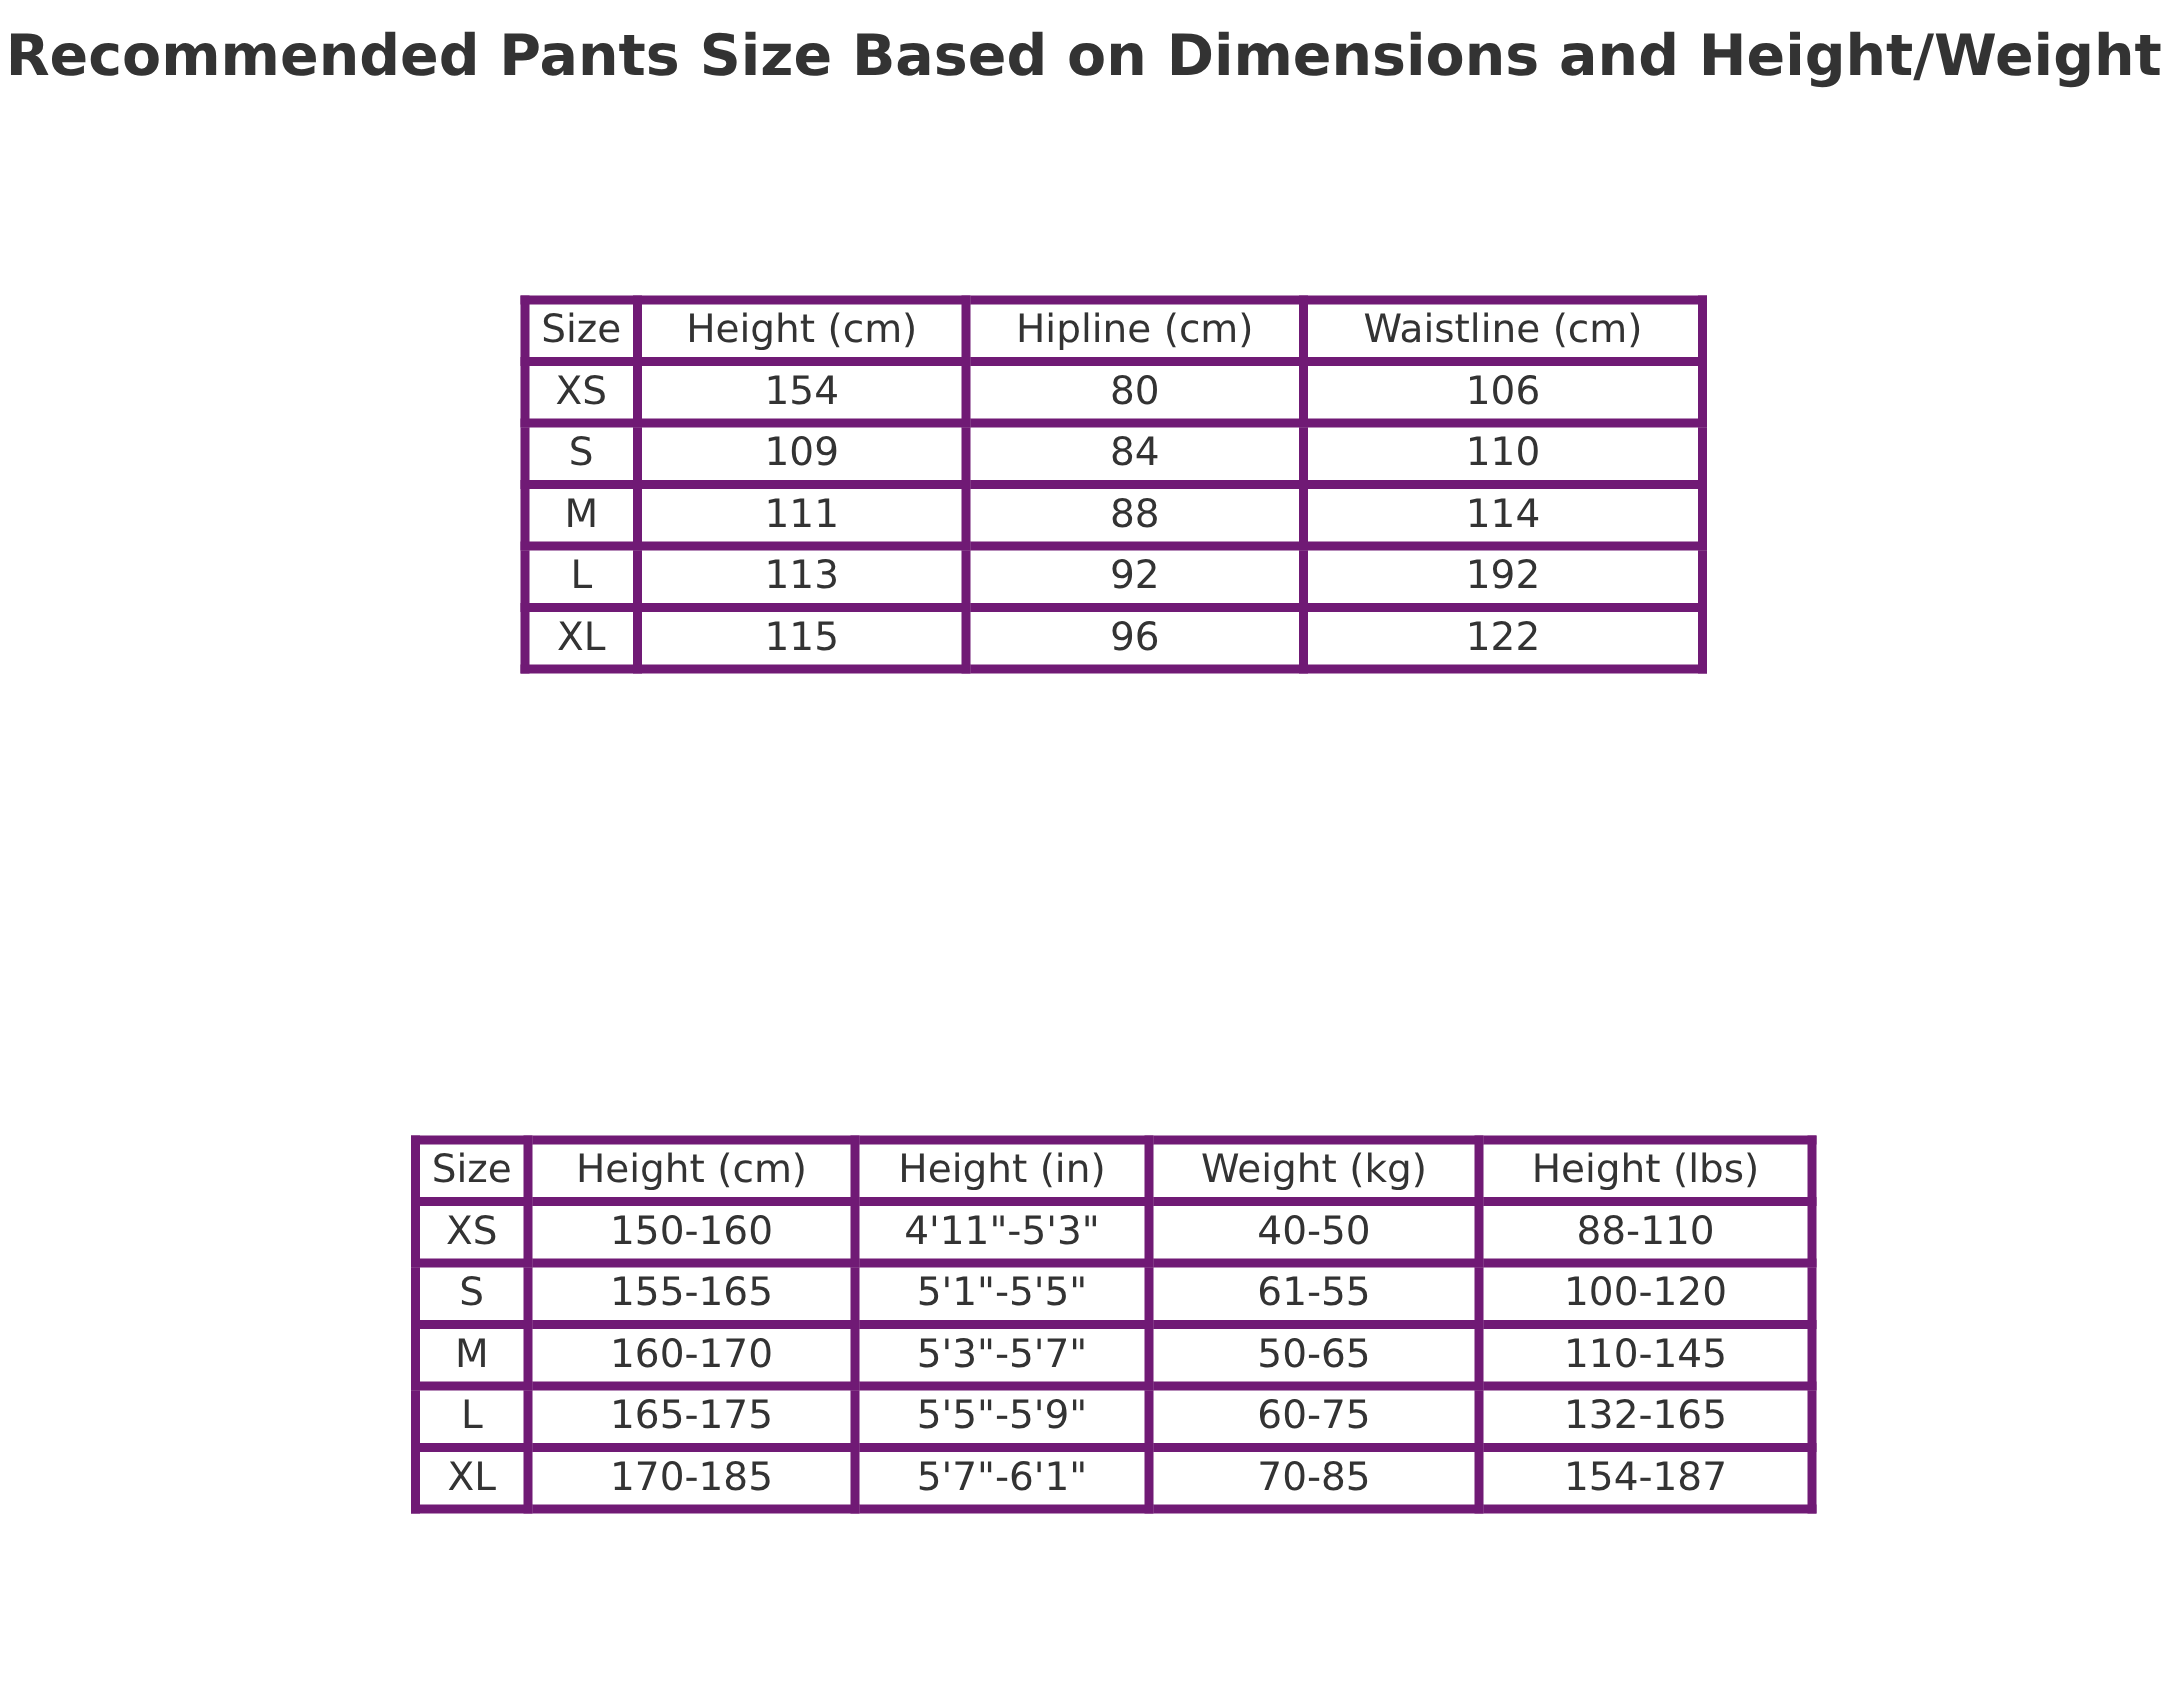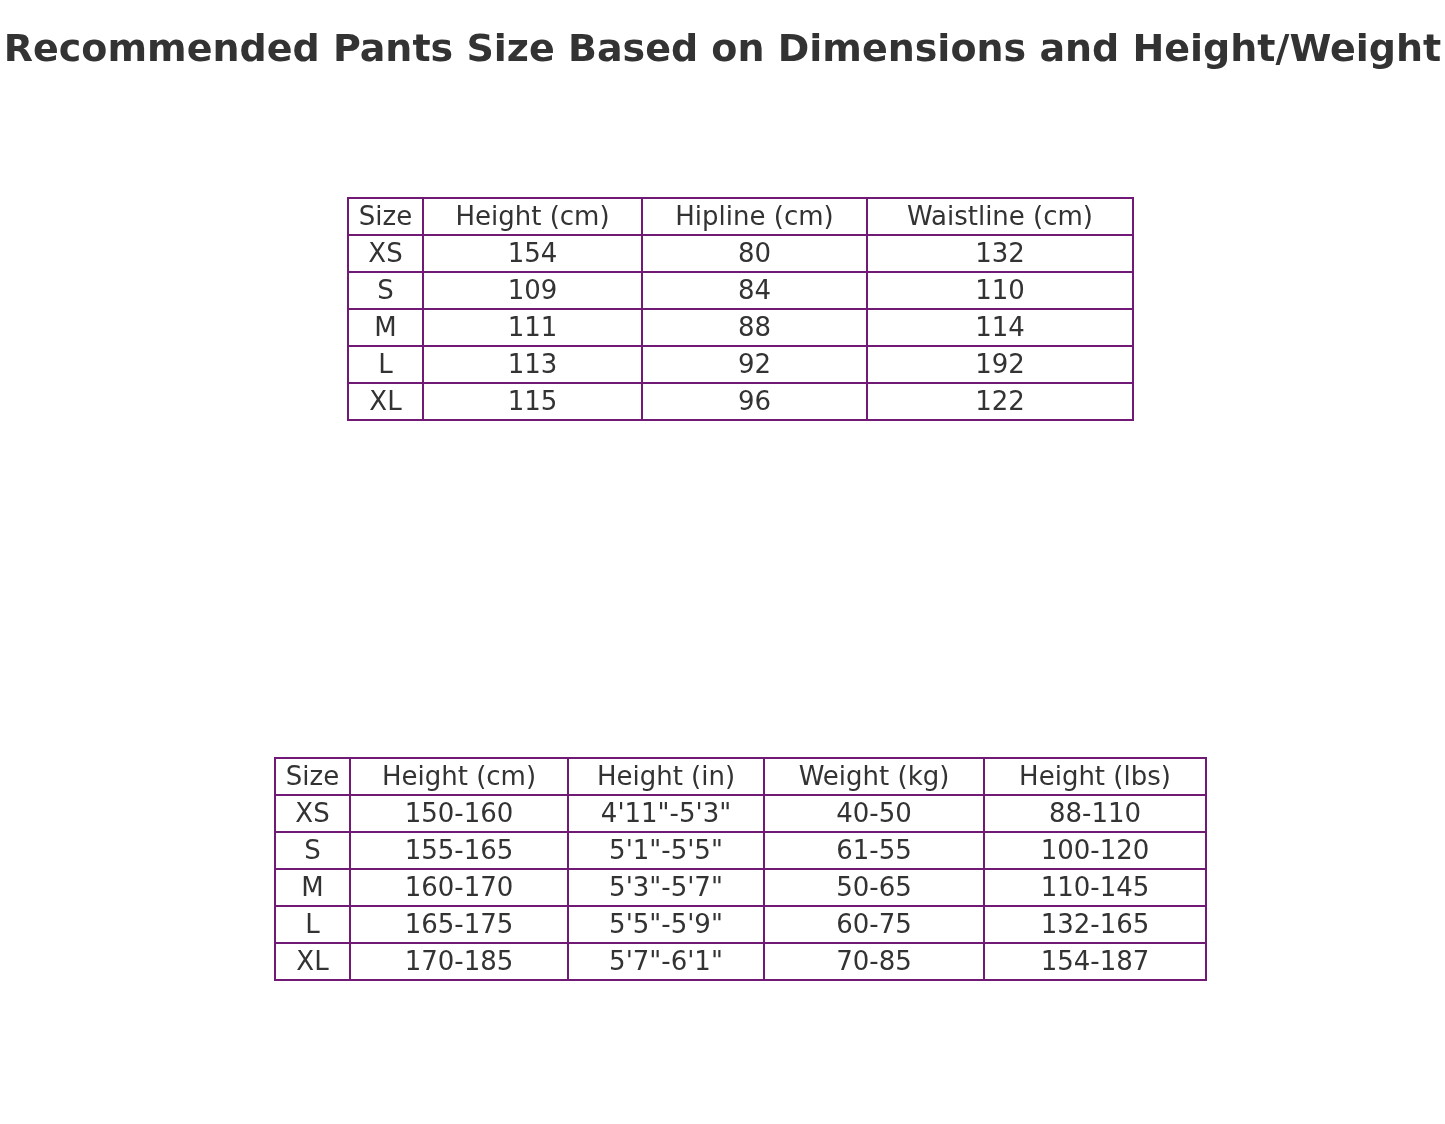--- a/index.html
+++ b/index.html
@@ -9,37 +9,37 @@
   }
   body {
     position: relative;
     width: 1445px;
     height: 1124px;
     font-family: "DejaVu Sans", "Liberation Sans", sans-serif;
     color: #333333;
   }
   .page-title {
     position: absolute;
-    top: 26px;
+    top: 15px;
     left: 0;
     width: 100%;
     text-align: center;
     font-size: 38px;
     font-weight: bold;
     color: #333333;
     white-space: nowrap;
   }
   table.data-table {
     border-collapse: collapse;
     table-layout: fixed;
     background: #ffffff;
   }
   table.data-table th,
   table.data-table td {
-    border: 2px solid #701a75;
+    border: 6px solid #701a75;
     text-align: center;
     vertical-align: middle;
     font-size: 26px;
     font-weight: normal;
     color: #333333;
     height: 35px;
     padding: 0;
     line-height: 1.05;
     overflow: hidden;
     white-space: nowrap;
@@ -73,21 +73,21 @@
         <th>Height (cm)</th>
         <th>Hipline (cm)</th>
         <th>Waistline (cm)</th>
       </tr>
     </thead>
   <tbody>
       <tr>
         <td>XS</td>
         <td>154</td>
         <td>80</td>
-        <td>132</td>
+        <td>106</td>
       </tr>
       <tr>
         <td>S</td>
         <td>109</td>
         <td>84</td>
         <td>110</td>
       </tr>
       <tr>
         <td>M</td>
         <td>111</td>

